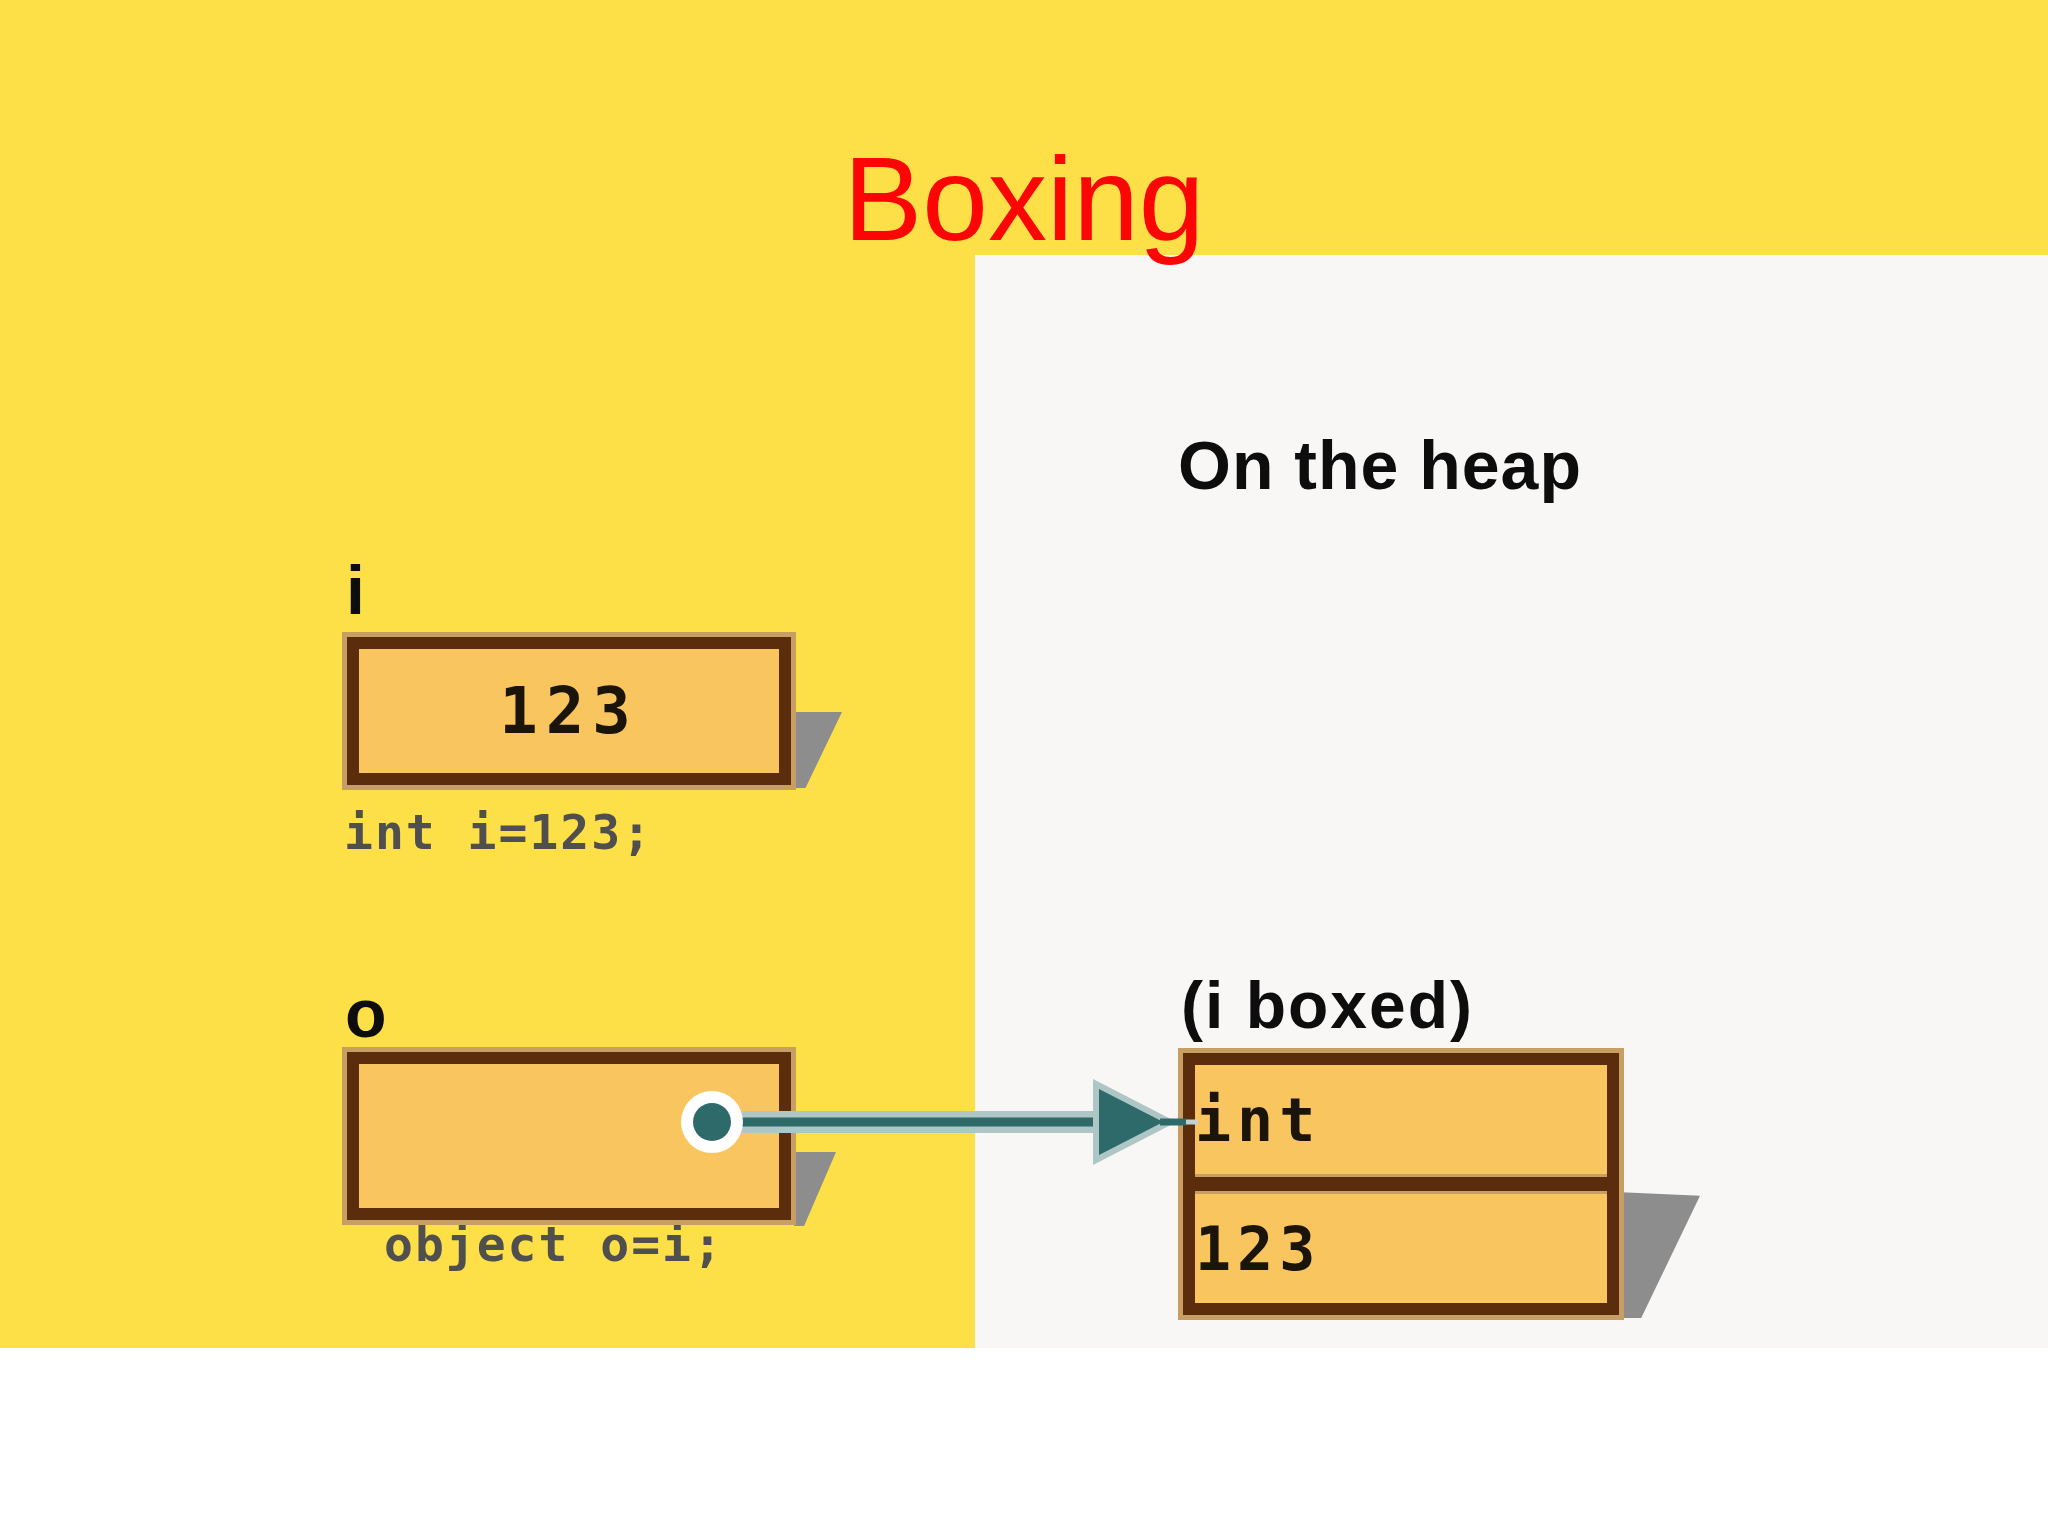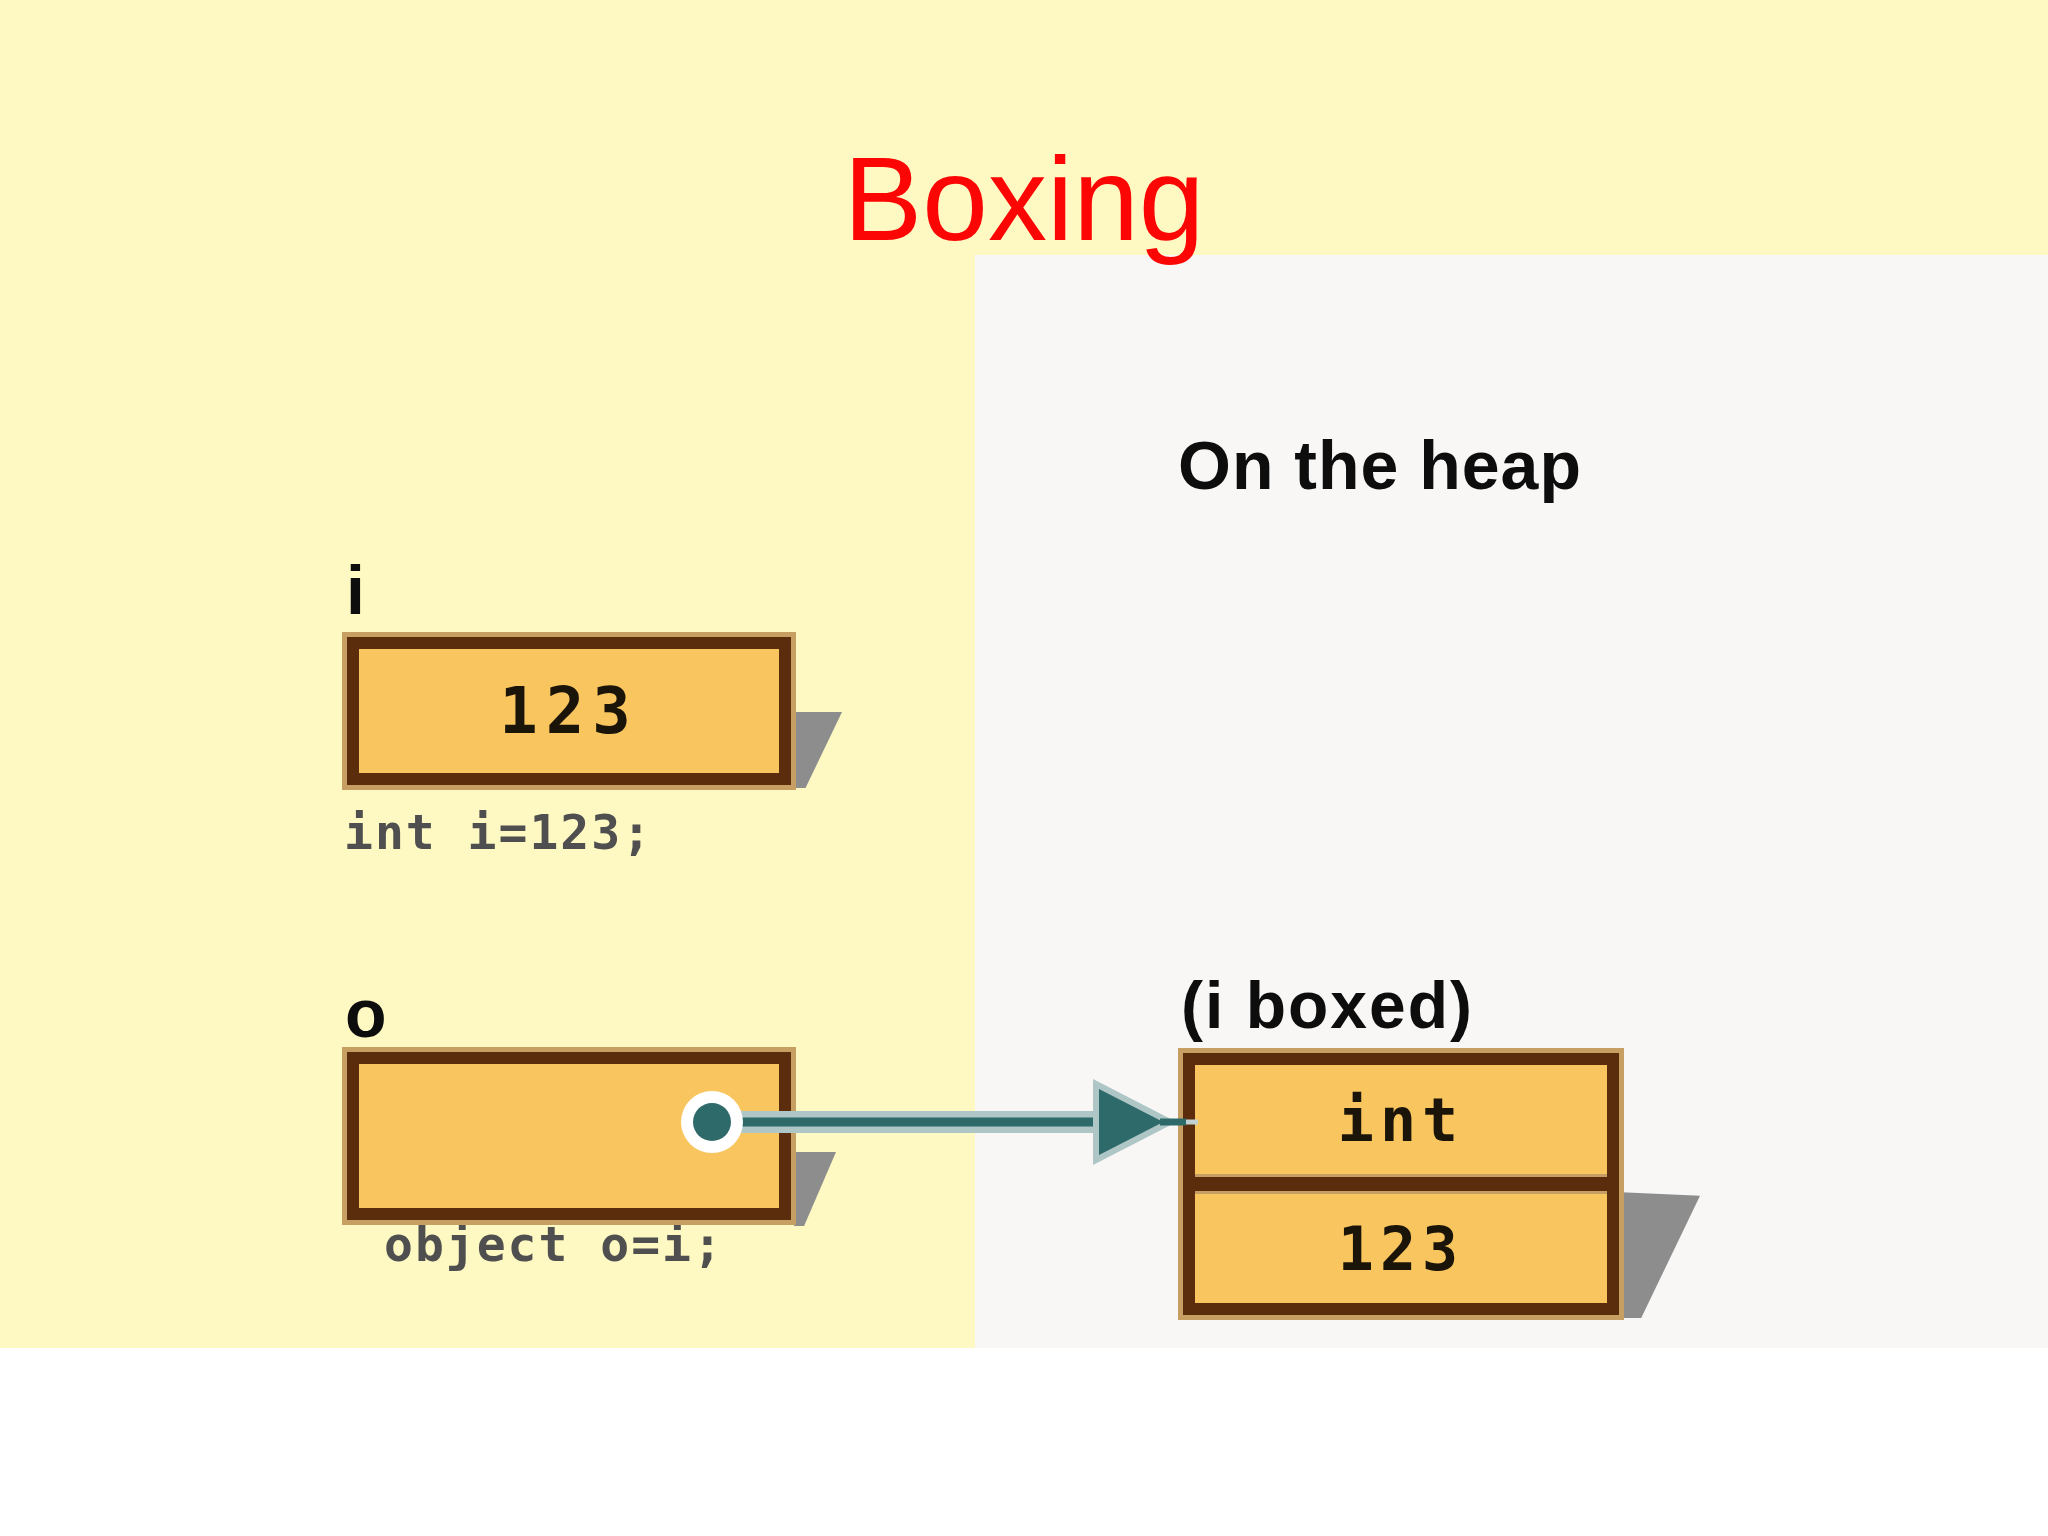--- a/index.html
+++ b/index.html
@@ -1,17 +1,17 @@
 <!DOCTYPE html>
 <html style="--title: #fb0505; --text-dark: #0d0d0d; --code-text: #4f4f4f; --box-fill: #f9c55f; --box-border: #5c2d0c; --box-outer-edge: #c79f62; --shadow: #8d8d8d; --arrow-dark: #2f6a6a; --arrow-light: #aec6c6; --panel-bg: #f8f7f5;"><head>
 <meta charset="utf-8">
 <style>
   html,body{margin:0;padding:0;background:#ffffff;}
   #canvas{
-    position:relative;width:2048px;height:1348px;background:#fef9c3;overflow:hidden;
+    position:relative;width:2048px;height:1348px;background:#fde047;overflow:hidden;
     font-family:"Liberation Sans",sans-serif;
   }
   .bg-panel{
     position:absolute;left:975px;top:255px;width:1073px;height:1130px;
     background:var(--panel-bg);z-index:0;
   }
   .title{
     position:absolute;left:0;top:138px;width:100%;text-align:center;
     font-size:118px;font-weight:400;color:var(--title);line-height:1.05;z-index:2;
   }
@@ -43,21 +43,21 @@
     font-size:64px;color:#1a1409;letter-spacing:8px;
   }
   .heap-box{
     position:absolute;left:1183px;top:1053px;width:436px;height:262px;
     box-sizing:border-box;background:var(--box-fill);
     border:12px solid var(--box-border);
     box-shadow:0 0 0 5px var(--box-outer-edge);
     display:flex;flex-direction:column;z-index:3;
   }
   .heap-row{
-    flex:1;display:flex;align-items:center;justify-content:center;
+    flex:1;display:flex;align-items:center;justify-content:flex-start;
     font-family:"DejaVu Sans Mono",monospace;font-weight:700;
     font-size:60px;color:#1a1409;letter-spacing:6px;
   }
   .heap-divider{
     height:14px;background:var(--box-border);
     border-top:3px solid rgba(210,171,109,0.9);
     border-bottom:3px solid rgba(210,171,109,0.9);
   }
   .shadow{position:absolute;background:var(--shadow);z-index:1;}
   .shadow-i{left:794px;top:712px;width:48px;height:76px;

